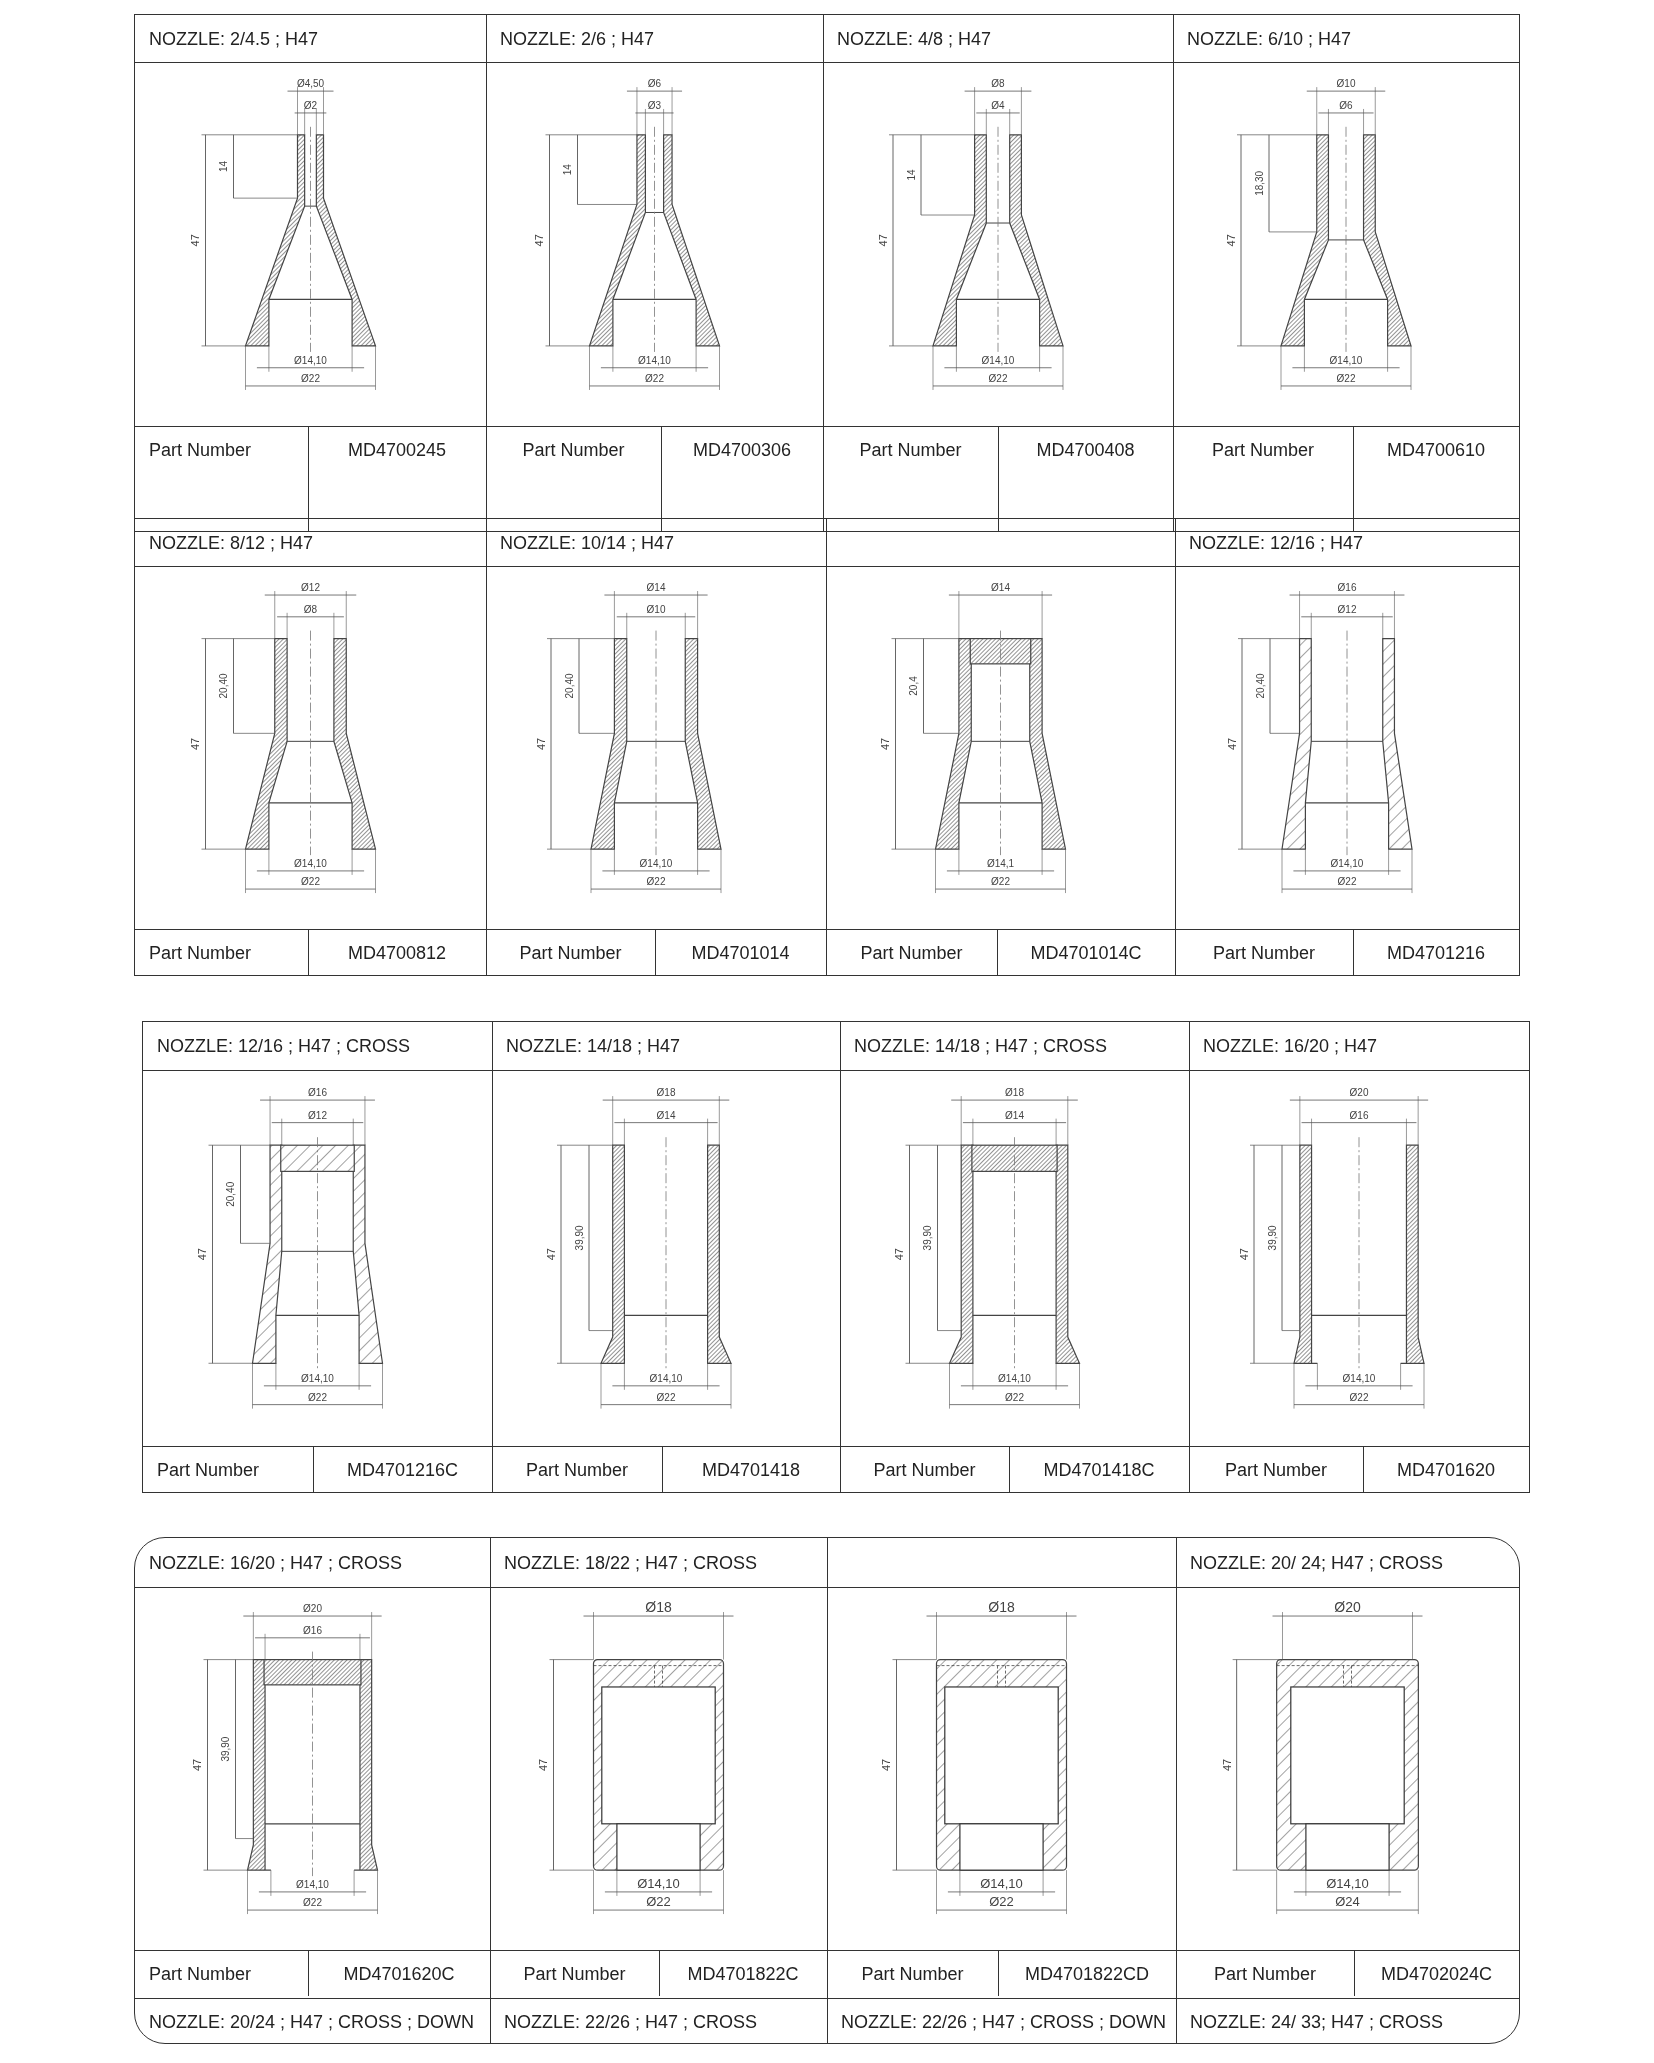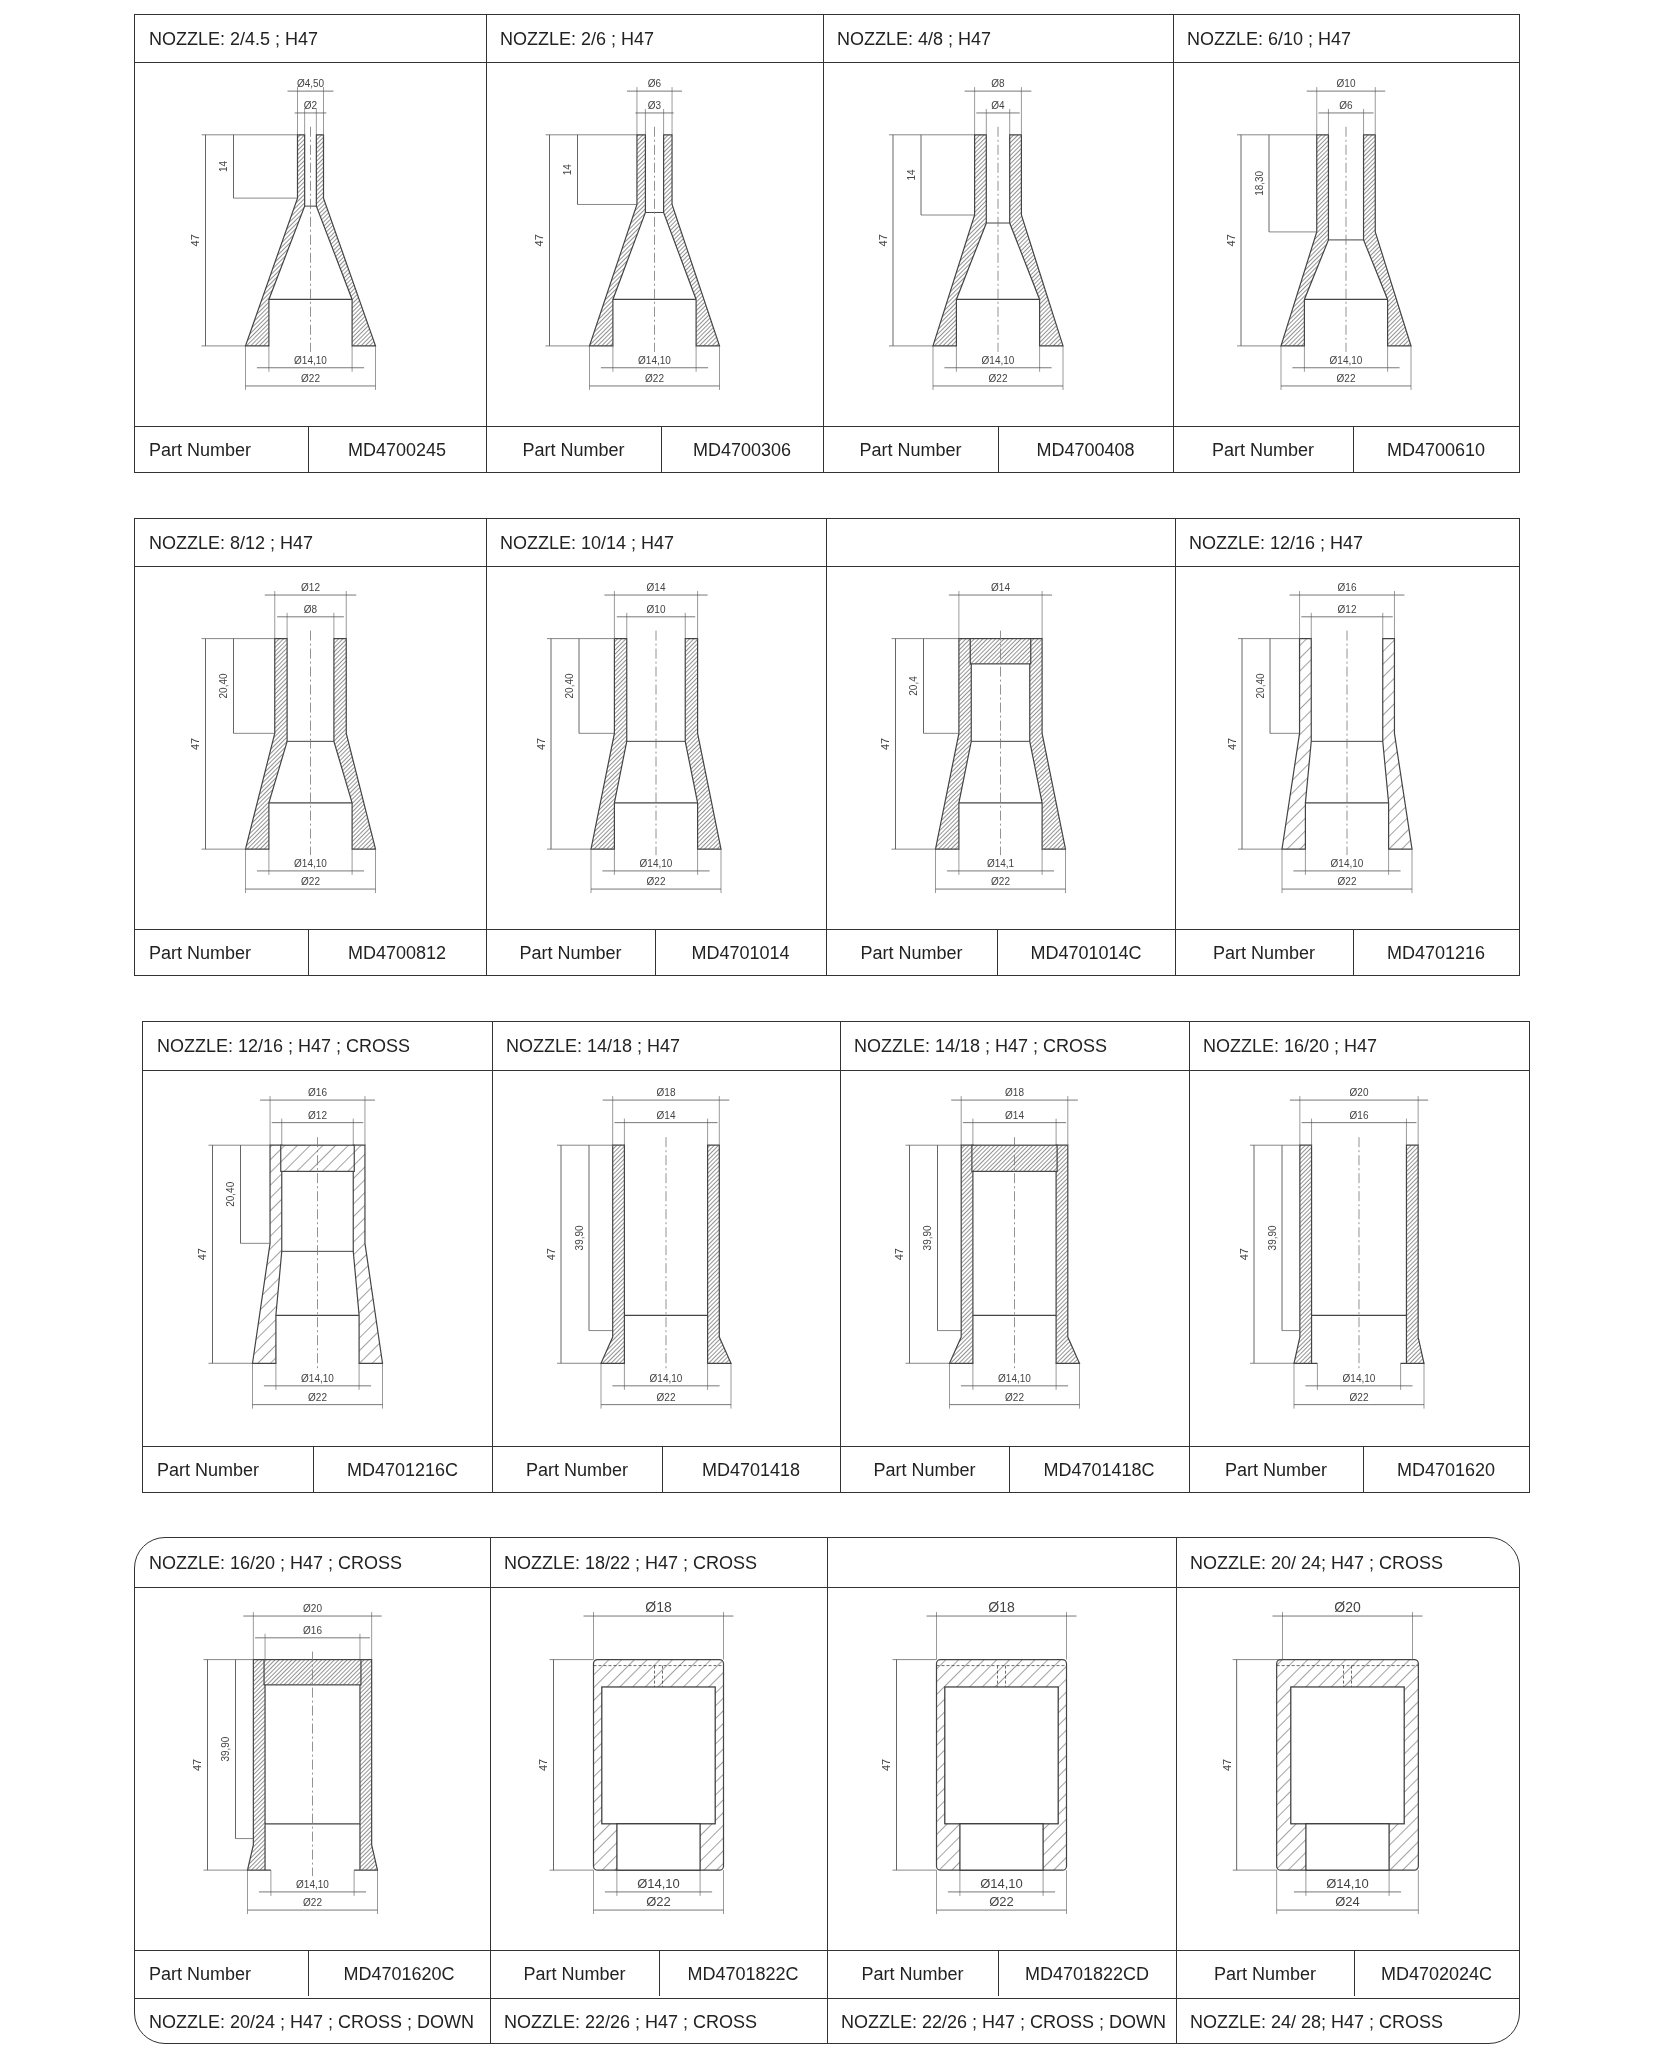--- a/index.html
+++ b/index.html
@@ -11,21 +11,21 @@
   .hline{position:absolute;left:0;right:0;height:0;border-top:1.5px solid #333;}
   .pn{font-size:18px;display:flex;align-items:center;white-space:nowrap;}
   .pn.lbl{padding-left:14px;}
   .pn.val{justify-content:center;}
   .draw{position:absolute;}
   svg text{font-family:"Liberation Sans","DejaVu Sans",sans-serif;fill:#444;}
 </style>
 </head>
 <body>
 
-<div class="block" style="top:14px;height:459px;">
+<div class="block" style="top:14px;height:518px;">
   <div class="hline" style="top:47px"></div>
   <div class="hline" style="top:411px"></div>
   <div class="vline" style="left:351px"></div>
   <div class="vline" style="left:688px"></div>
   <div class="vline" style="left:1038px"></div>
   <div class="vline" style="left:173px;top:411px"></div>
   <div class="vline" style="left:526px;top:411px"></div>
   <div class="vline" style="left:863px;top:411px"></div>
   <div class="vline" style="left:1218px;top:411px"></div>
 
@@ -674,14 +674,14 @@
   <div class="cell pn val" style="left:355px;top:412px;width:169px;height:48px">Part Number</div>
   <div class="cell pn val" style="left:524px;top:412px;width:168px;height:48px">MD4701822C</div>
   <div class="cell pn val" style="left:692px;top:412px;width:171px;height:48px">Part Number</div>
   <div class="cell pn val" style="left:863px;top:412px;width:178px;height:48px">MD4701822CD</div>
   <div class="cell pn val" style="left:1041px;top:412px;width:178px;height:48px">Part Number</div>
   <div class="cell pn val" style="left:1219px;top:412px;width:165px;height:48px">MD4702024C</div>
 
   <div class="cell hdr" style="left:0;top:460px;width:355px;height:47px;border:none">NOZZLE:  20/24 ; H47 ; CROSS ; DOWN</div>
   <div class="cell hdr" style="left:355px;top:460px;width:337px;height:47px;border:none">NOZZLE:  22/26 ; H47 ; CROSS</div>
   <div class="cell hdr" style="left:692px;top:460px;width:349px;height:47px;border:none">NOZZLE:  22/26 ; H47 ; CROSS ; DOWN</div>
-  <div class="cell hdr" style="left:1041px;top:460px;width:343px;height:47px;border:none">NOZZLE:  24/ 28; H47 ; CROSS</div>
+  <div class="cell hdr" style="left:1041px;top:460px;width:343px;height:47px;border:none">NOZZLE:  24/ 33; H47 ; CROSS</div>
 </div>
 
 </body></html>

